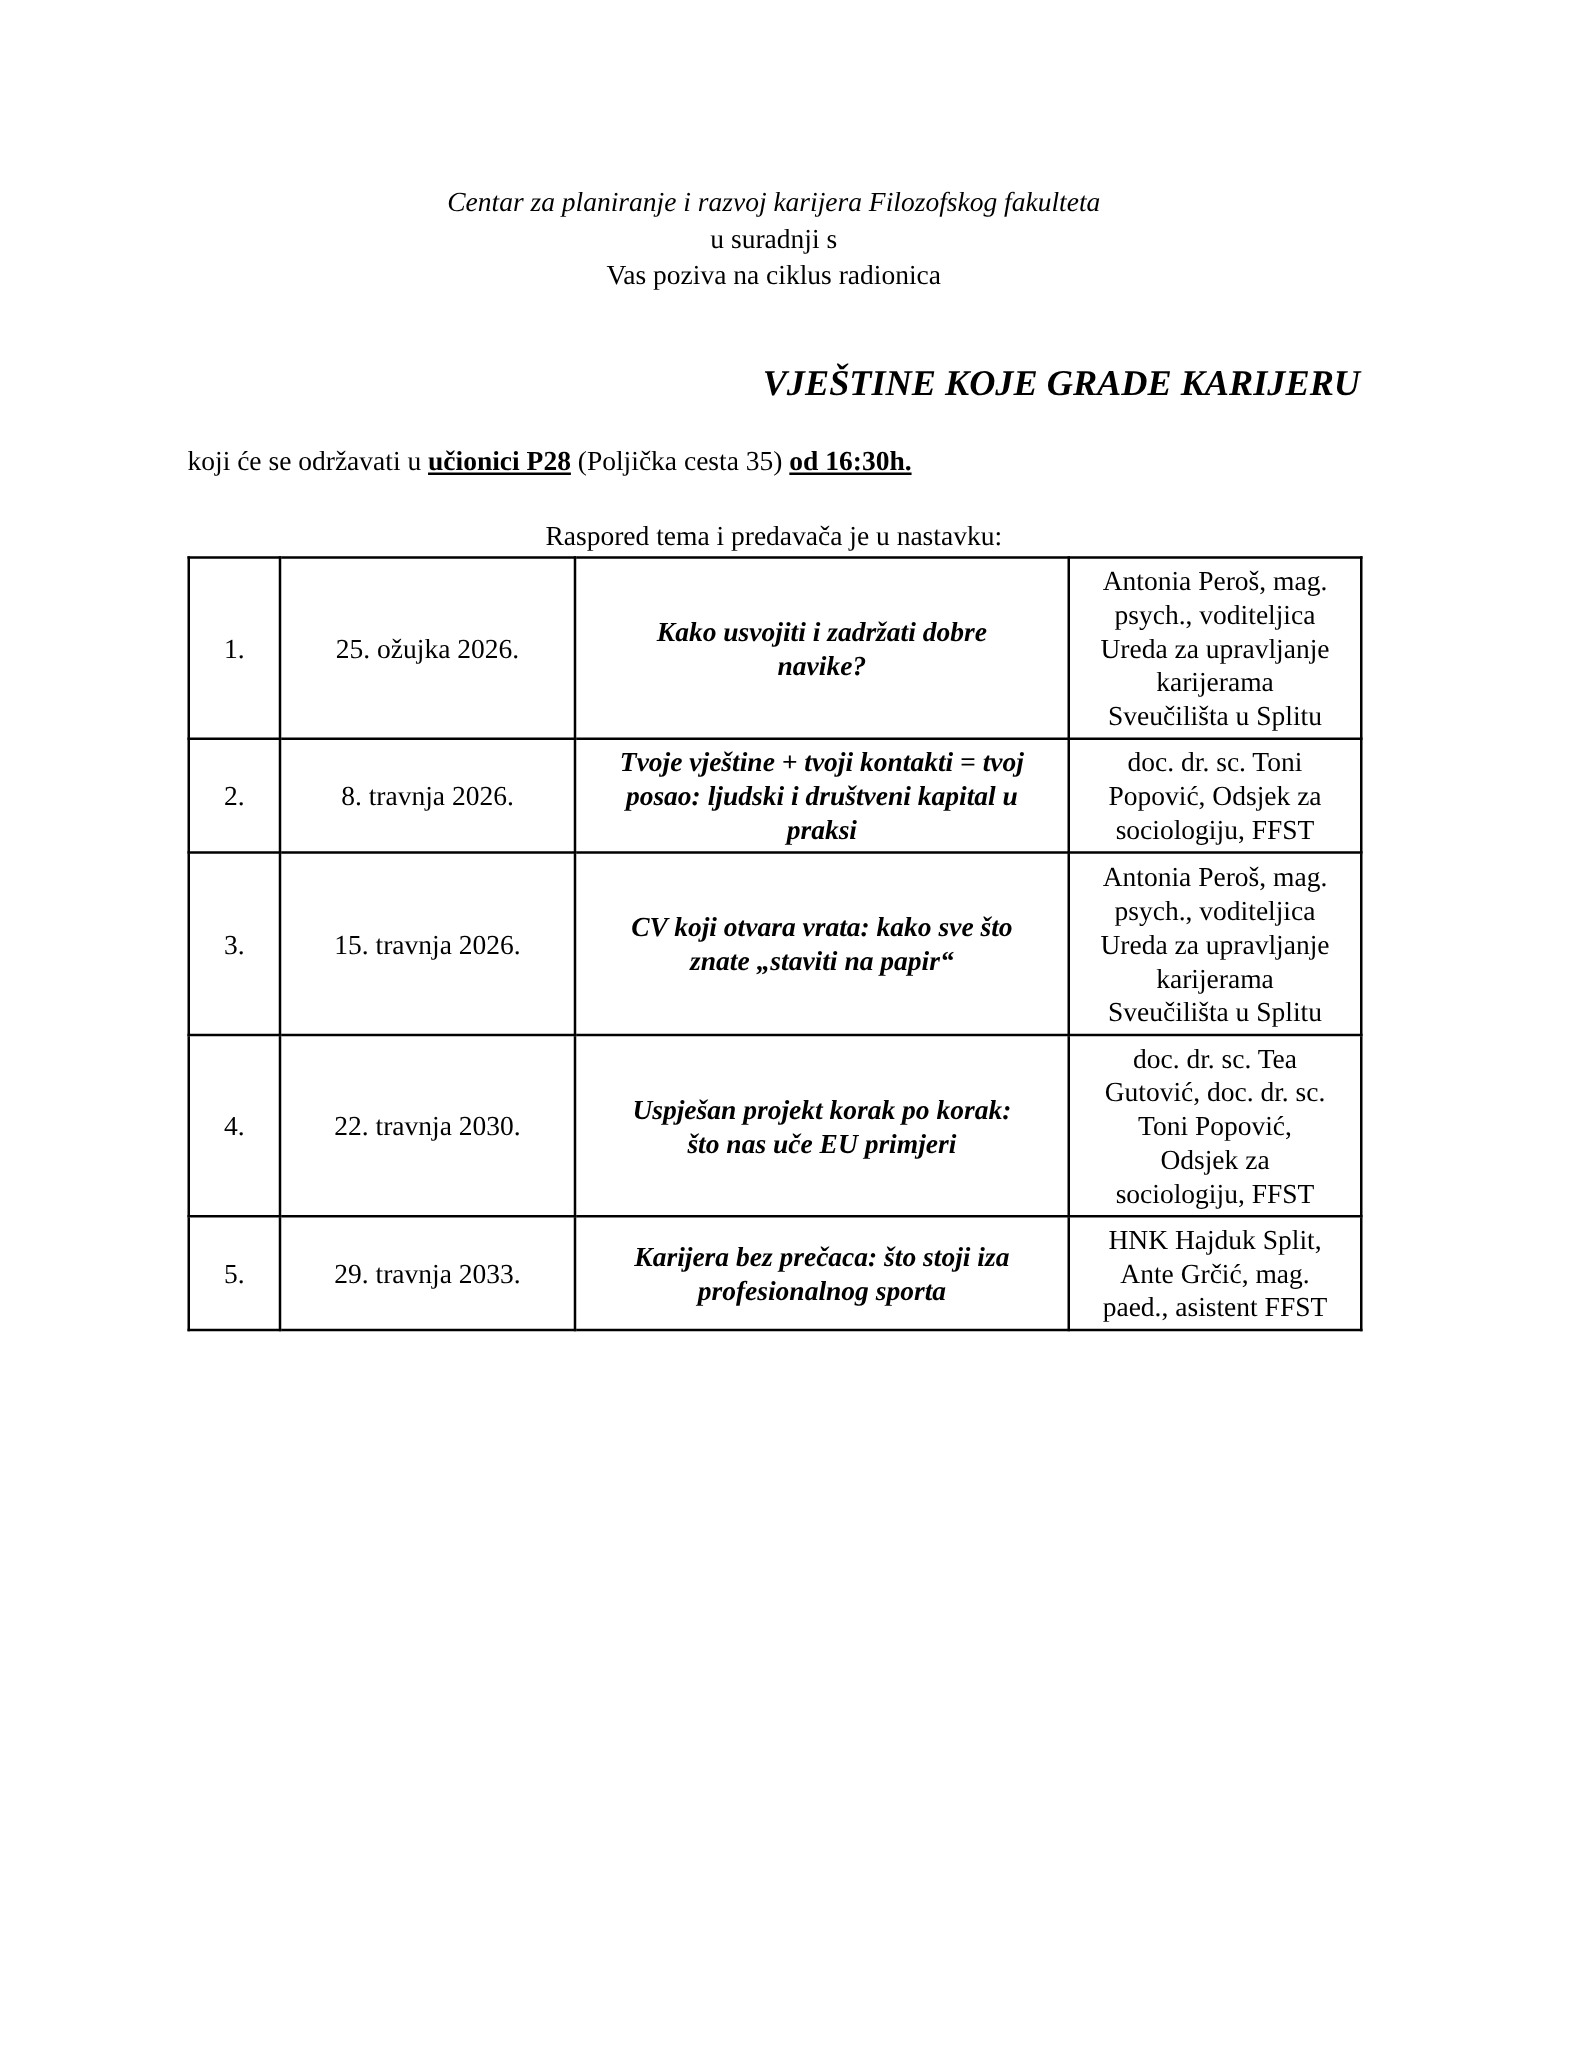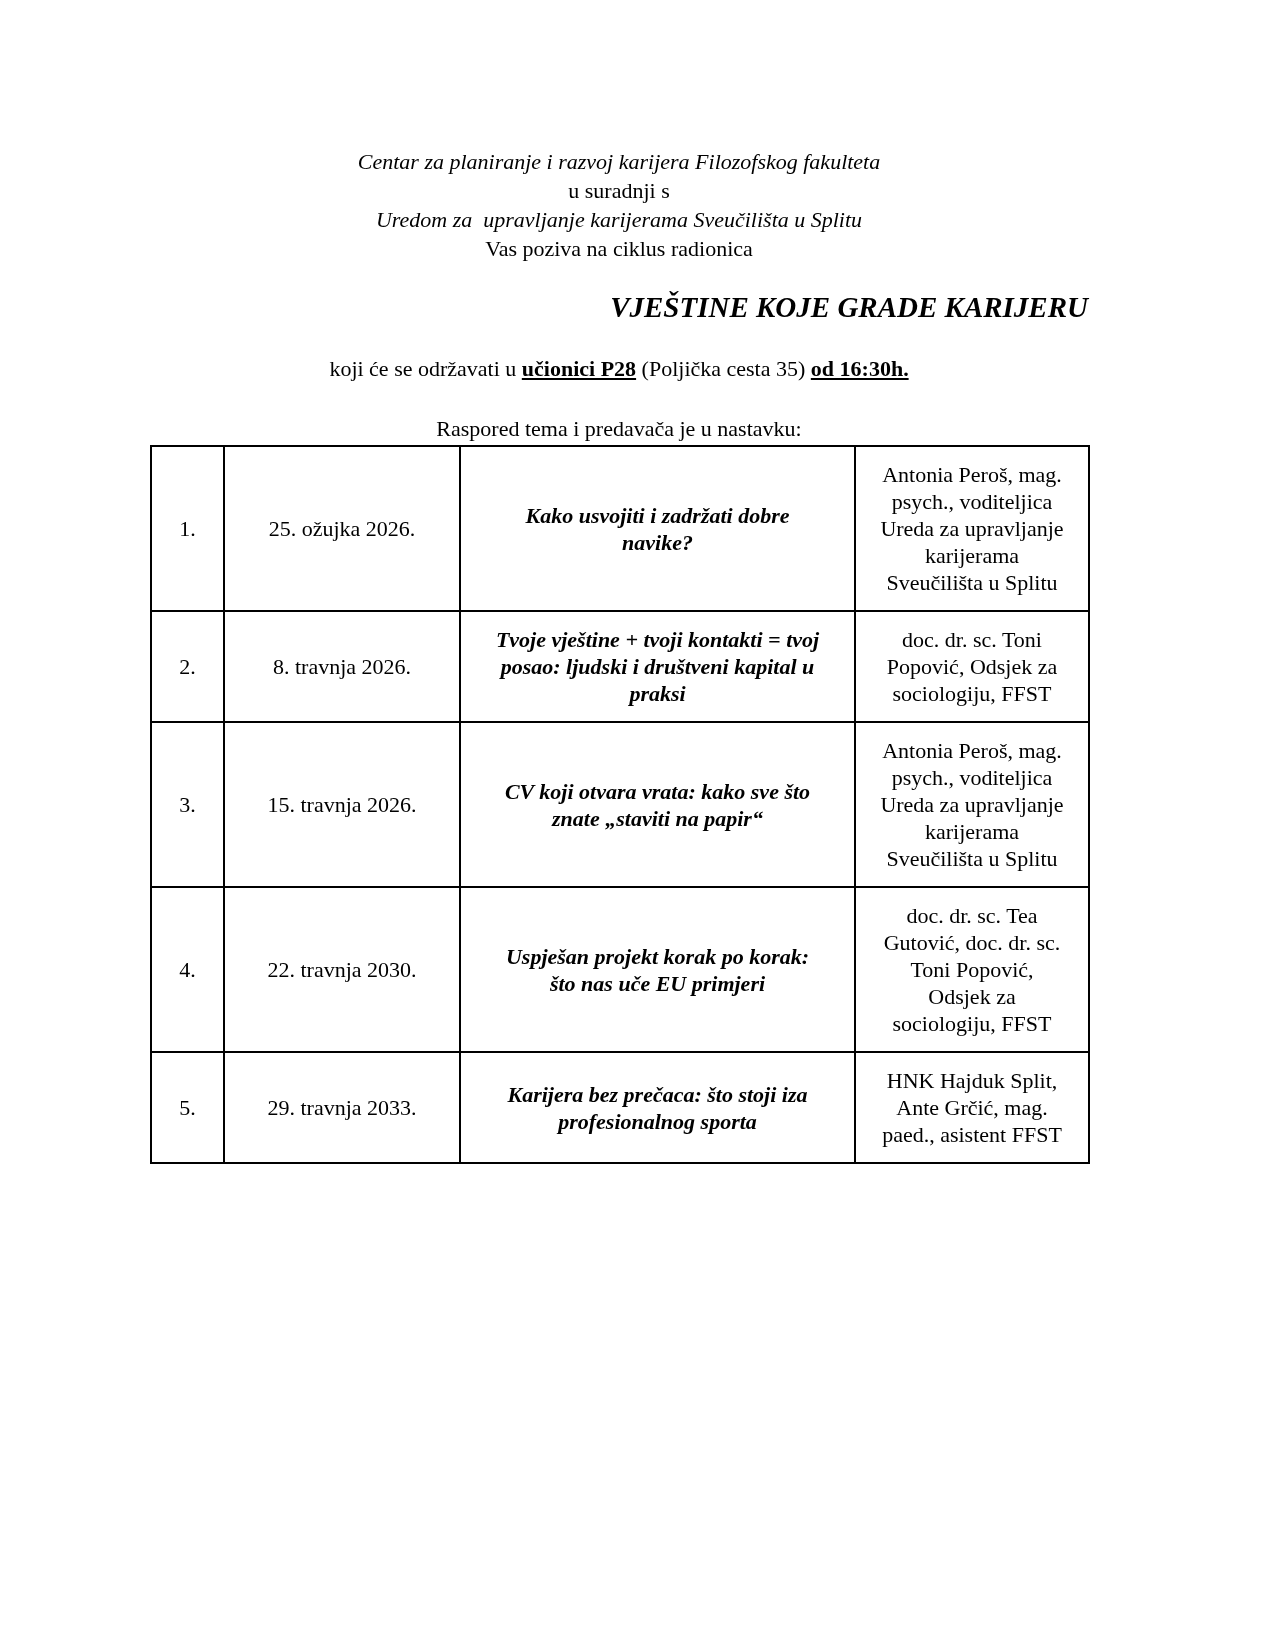--- a/index.html
+++ b/index.html
@@ -18,38 +18,38 @@
   .italic { font-style: italic; }
   .doc-title {
     top: 288px;
     text-align: right;
     font-size: 29px;
     line-height: 38px;
     font-weight: bold;
     font-style: italic;
     margin: 0;
   }
-  .subtitle { top: 354px; text-align: center; font-size: 22px; line-height: 29px; }
+  .subtitle { top: 354px; font-size: 22px; line-height: 29px; }
   .bold-underline { font-weight: bold; text-decoration: underline; }
   .caption { top: 415px; text-align: center; font-size: 22px; line-height: 28px; margin: 0; }
   table.schedule {
     position: absolute;
     top: 445px;
     left: 150px;
     width: 938px;
     border-collapse: collapse;
     table-layout: fixed;
   }
   table.schedule td {
     border: 2px solid #000000;
     text-align: center;
     vertical-align: middle;
     font-size: 22px;
     line-height: 27px;
-    padding: 14px 6px;
+    padding: 4px 6px;
   }
   col.c-num   { width: 73px; }
   col.c-date  { width: 236px; }
   col.c-topic { width: 395px; }
   col.c-pres  { width: 234px; }
   tr.r1 { height: 145px; }
   tr.r2 { height: 87px; }
   tr.r3 { height: 146px; }
   tr.r4 { height: 144px; }
   tr.r5 { height: 86px; }
@@ -74,21 +74,20 @@
   }
 </style>
 </head>
 <body>
 
 <div class="page">
 
   <div class="content intro">
     <p class="italic">Centar za planiranje i razvoj karijera Filozofskog fakulteta</p>
     <p>u suradnji s</p>
-    <p class="italic">Uredom za  upravljanje karijerama Sveučilišta u Splitu</p>
     <p>Vas poziva na ciklus radionica</p>
   </div>
 
   <h1 class="content doc-title">VJEŠTINE KOJE GRADE KARIJERU</h1>
 
   <div class="content subtitle">
     <span>koji će se održavati u </span><span class="bold-underline">učionici P28</span><span> (Poljička cesta 35) </span><span class="bold-underline">od 16:30h.</span>
   </div>
 
   <p class="content caption">Raspored tema i predavača je u nastavku:</p>

